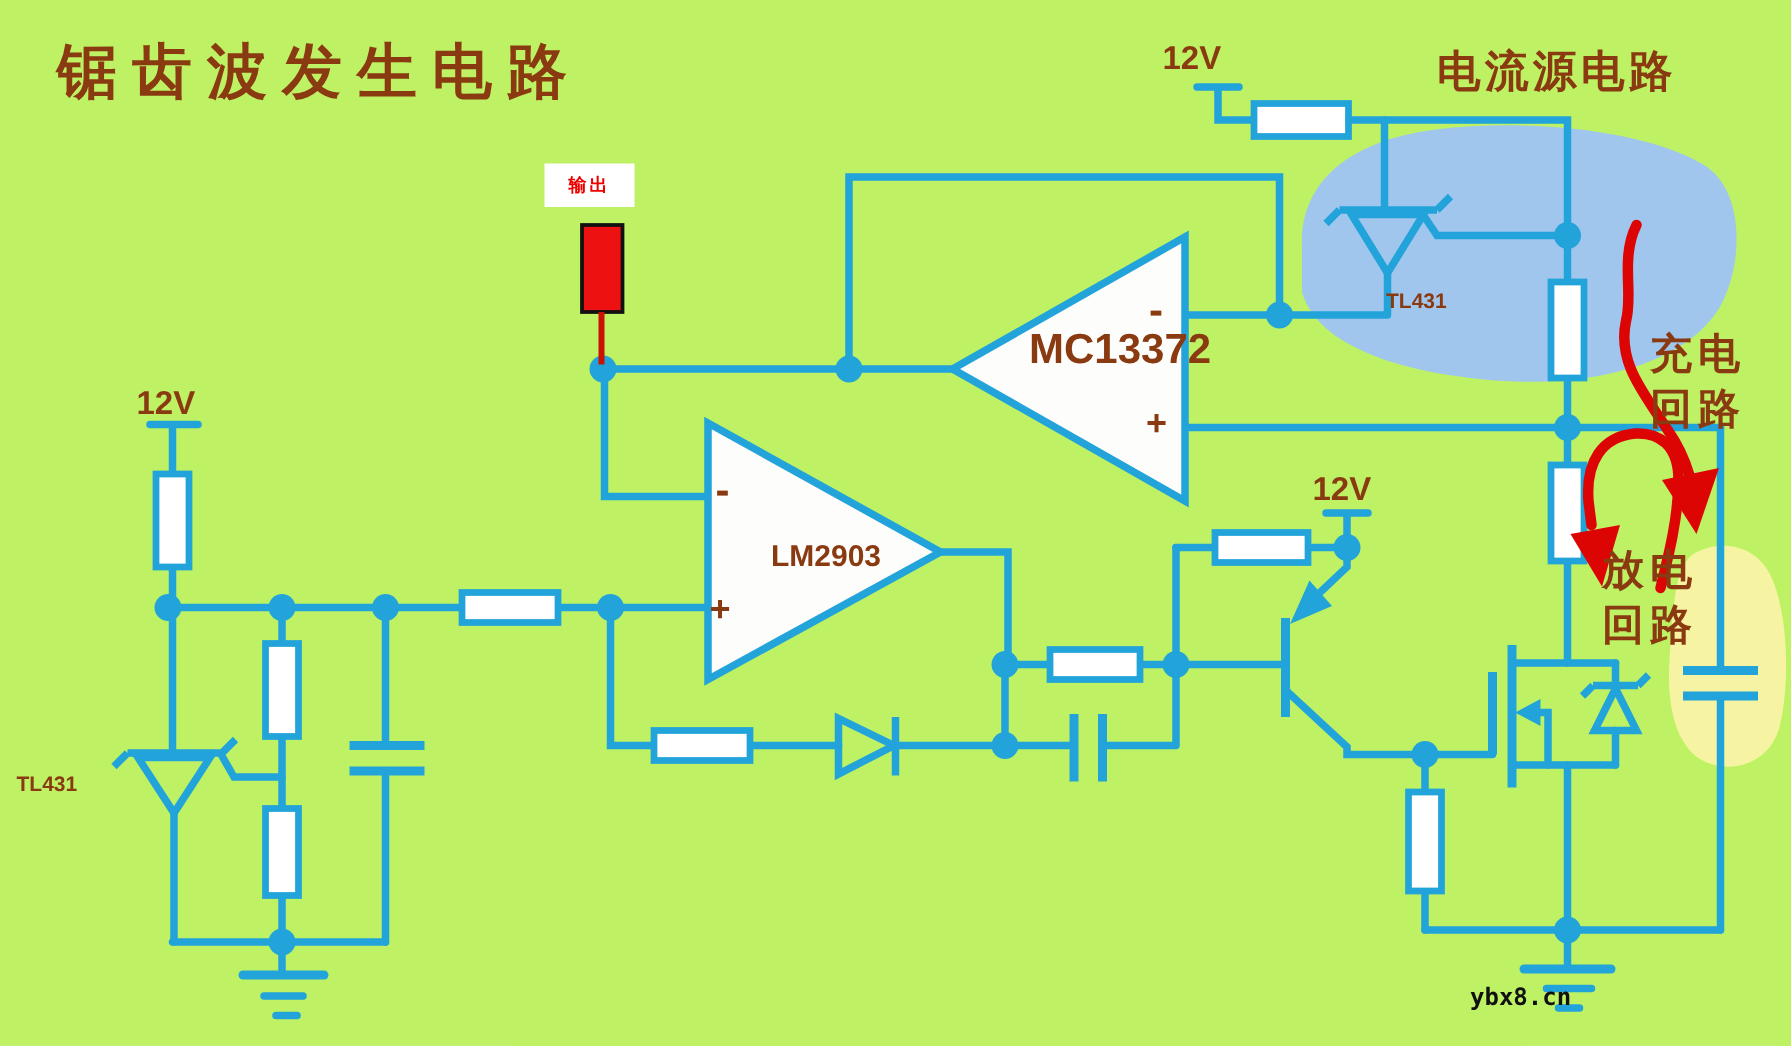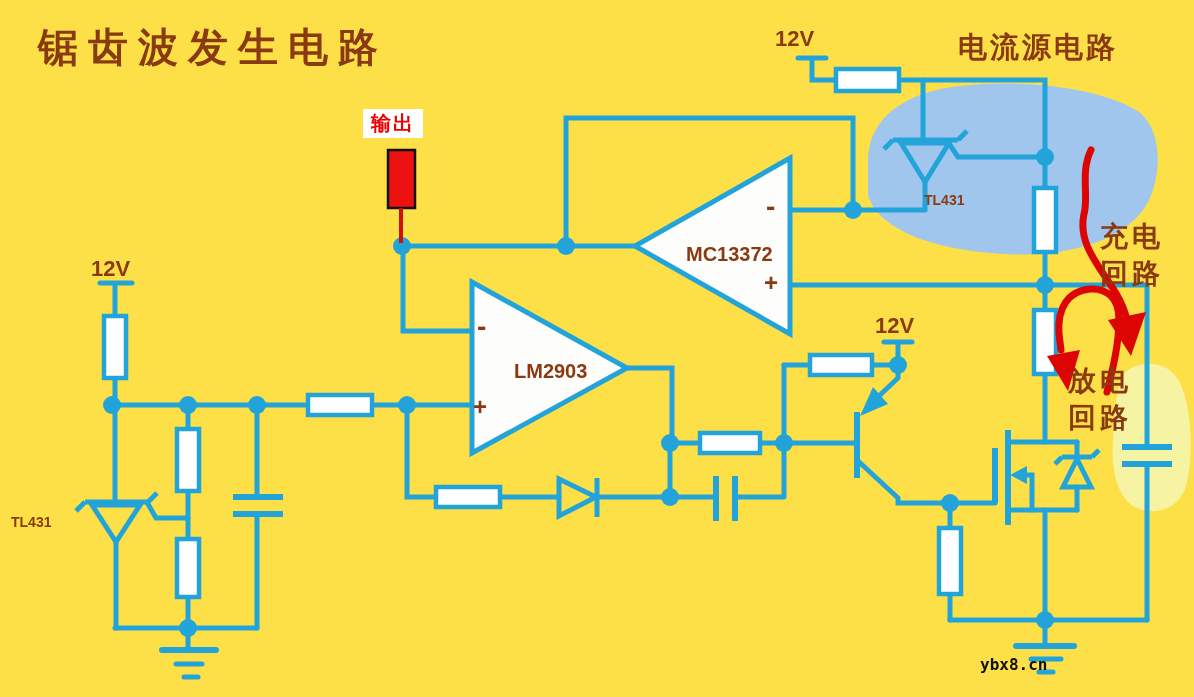--- a/index.html
+++ b/index.html
@@ -1,27 +1,27 @@
 <!DOCTYPE html>
 <html><head>
 <meta charset="utf-8">
 <style>
   html,body{margin:0;padding:0;}
   body{background:#c9f2c4;font-family:"Liberation Sans",sans-serif;}
-  .stage{position:relative;width:1194px;height:697px;background:#fde047;overflow:hidden;}
+  .stage{position:relative;width:1194px;height:697px;background:#bef264;overflow:hidden;}
   .stage svg{position:absolute;left:0;top:0;}
   .lbl{position:absolute;color:#8a3a10;white-space:nowrap;}
   .title{font-family:"Liberation Serif",serif;font-weight:700;font-size:40px;letter-spacing:10px;}
   .cn{font-family:"Liberation Serif",serif;font-weight:700;}
   .part{font-weight:700;font-size:14px;}
   .supply{font-weight:700;font-size:22px;}
   .sign{font-weight:700;line-height:1;}
   .out-box{position:absolute;left:363px;top:109px;width:60px;height:29px;background:#ffffff;
            display:flex;align-items:center;justify-content:center;
-           color:#ee0000;font-weight:700;font-size:20px;font-family:"Liberation Serif",serif;letter-spacing:2px;}
+           color:#ee0000;font-weight:700;font-size:12px;font-family:"Liberation Serif",serif;letter-spacing:2px;}
   .two-line{line-height:37px;font-size:28px;letter-spacing:4px;text-align:left;}
   .watermark{position:absolute;left:980px;top:655px;color:#111;font-family:"DejaVu Sans Mono",monospace;
              font-weight:700;font-size:16px;}
 </style>
 </head>
 <body>
 
 <div class="stage">
 
 <svg width="1194" height="697" viewBox="0 0 1194 697">
@@ -186,21 +186,21 @@
 
   <div class="lbl supply" style="left:775px;top:26px;">12V</div>
   <div class="lbl supply" style="left:91px;top:256px;">12V</div>
   <div class="lbl supply" style="left:875px;top:313px;">12V</div>
 
   <div class="lbl cn" style="left:958px;top:28px;font-size:29px;letter-spacing:3px;">电流源电路</div>
 
   <div class="lbl part" style="left:924px;top:192px;">TL431</div>
   <div class="lbl part" style="left:11px;top:514px;">TL431</div>
 
-  <div class="lbl part" style="left:686px;top:243px;font-size:20px;text-align:right;">MC13372</div>
+  <div class="lbl part" style="left:686px;top:217px;font-size:28px;text-align:right;">MC13372</div>
   <div class="lbl part" style="left:494px;top:360px;font-size:20px;margin-left:20px;">LM2903</div>
 
   <div class="lbl sign" style="left:766px;top:193px;font-size:28px;">-</div>
   <div class="lbl sign" style="left:764px;top:271px;font-size:24px;">+</div>
   <div class="lbl sign" style="left:477px;top:313px;font-size:28px;">-</div>
   <div class="lbl sign" style="left:473px;top:395px;font-size:24px;">+</div>
 
   <div class="lbl cn two-line" style="left:1100px;top:218px;text-align:right;">
     <div>充电</div>
     <div>回路</div>

